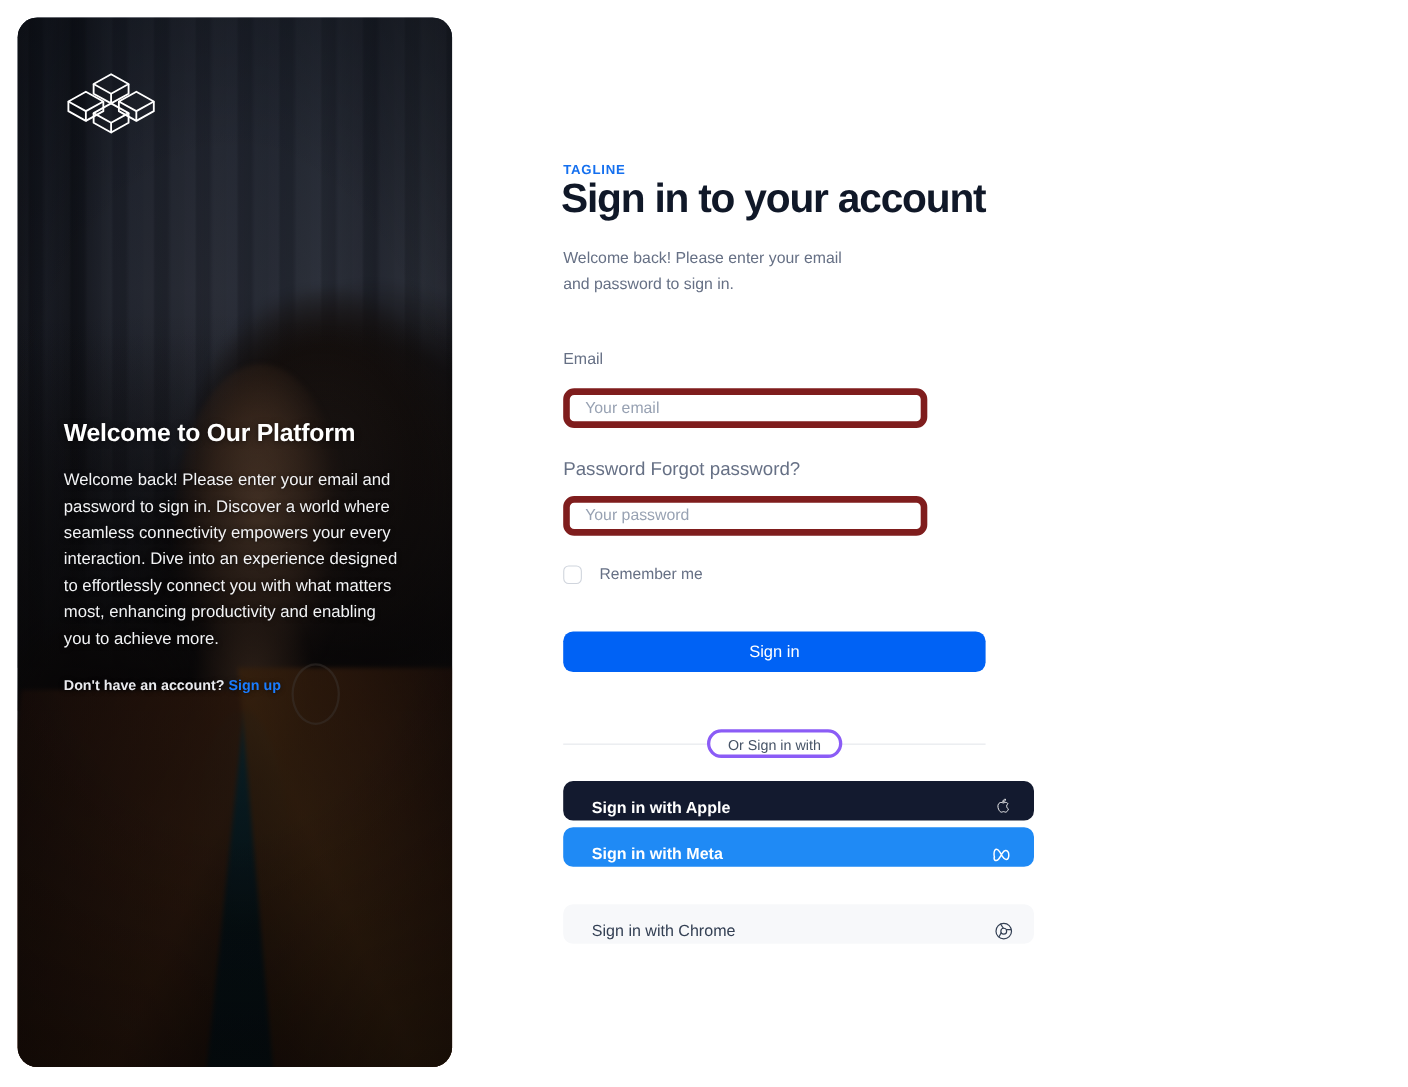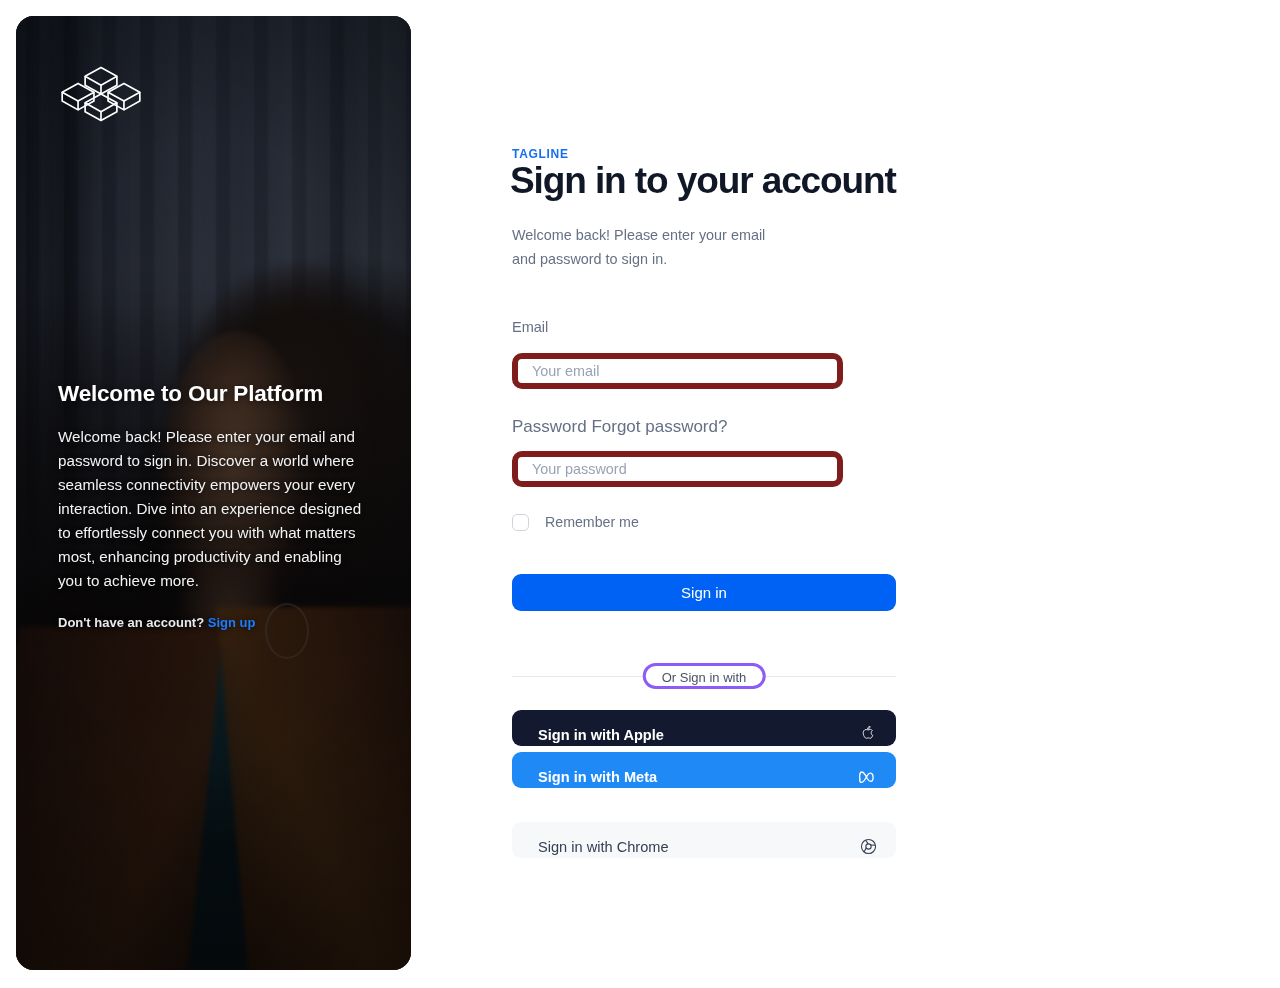--- a/index.html
+++ b/index.html
@@ -207,21 +207,21 @@
   }
   .divider-chip {
     position: absolute; top: 0; left: 50%; transform: translateX(-50%);
     height: 26px; padding: 0 16px;
     border: 3px solid #8b5cf6; border-radius: 13px;
     background: #ffffff; color: #475467;
     font-size: 13px; line-height: 24px; white-space: nowrap;
   }
 
   .social {
-    position: absolute; left: 0; width: 384px; height: 36px;
+    position: absolute; left: 0; width: 428px; height: 36px;
     border-radius: 9px; border: none;
     display: flex; align-items: center; justify-content: space-between;
     padding: 13px 18px 0 26px;
     font-family: "Liberation Sans", sans-serif;
     font-size: 14.6px; cursor: pointer;
   }
   #social-apple  { top: 710px; background: #131a2f; color: #ffffff; font-weight: 700; }
   #social-meta   { top: 752px; background: #1f8af5; color: #ffffff; font-weight: 700; }
   #social-chrome { top: 822px; background: #f7f8fa; color: #344054; font-weight: 400; }
 

